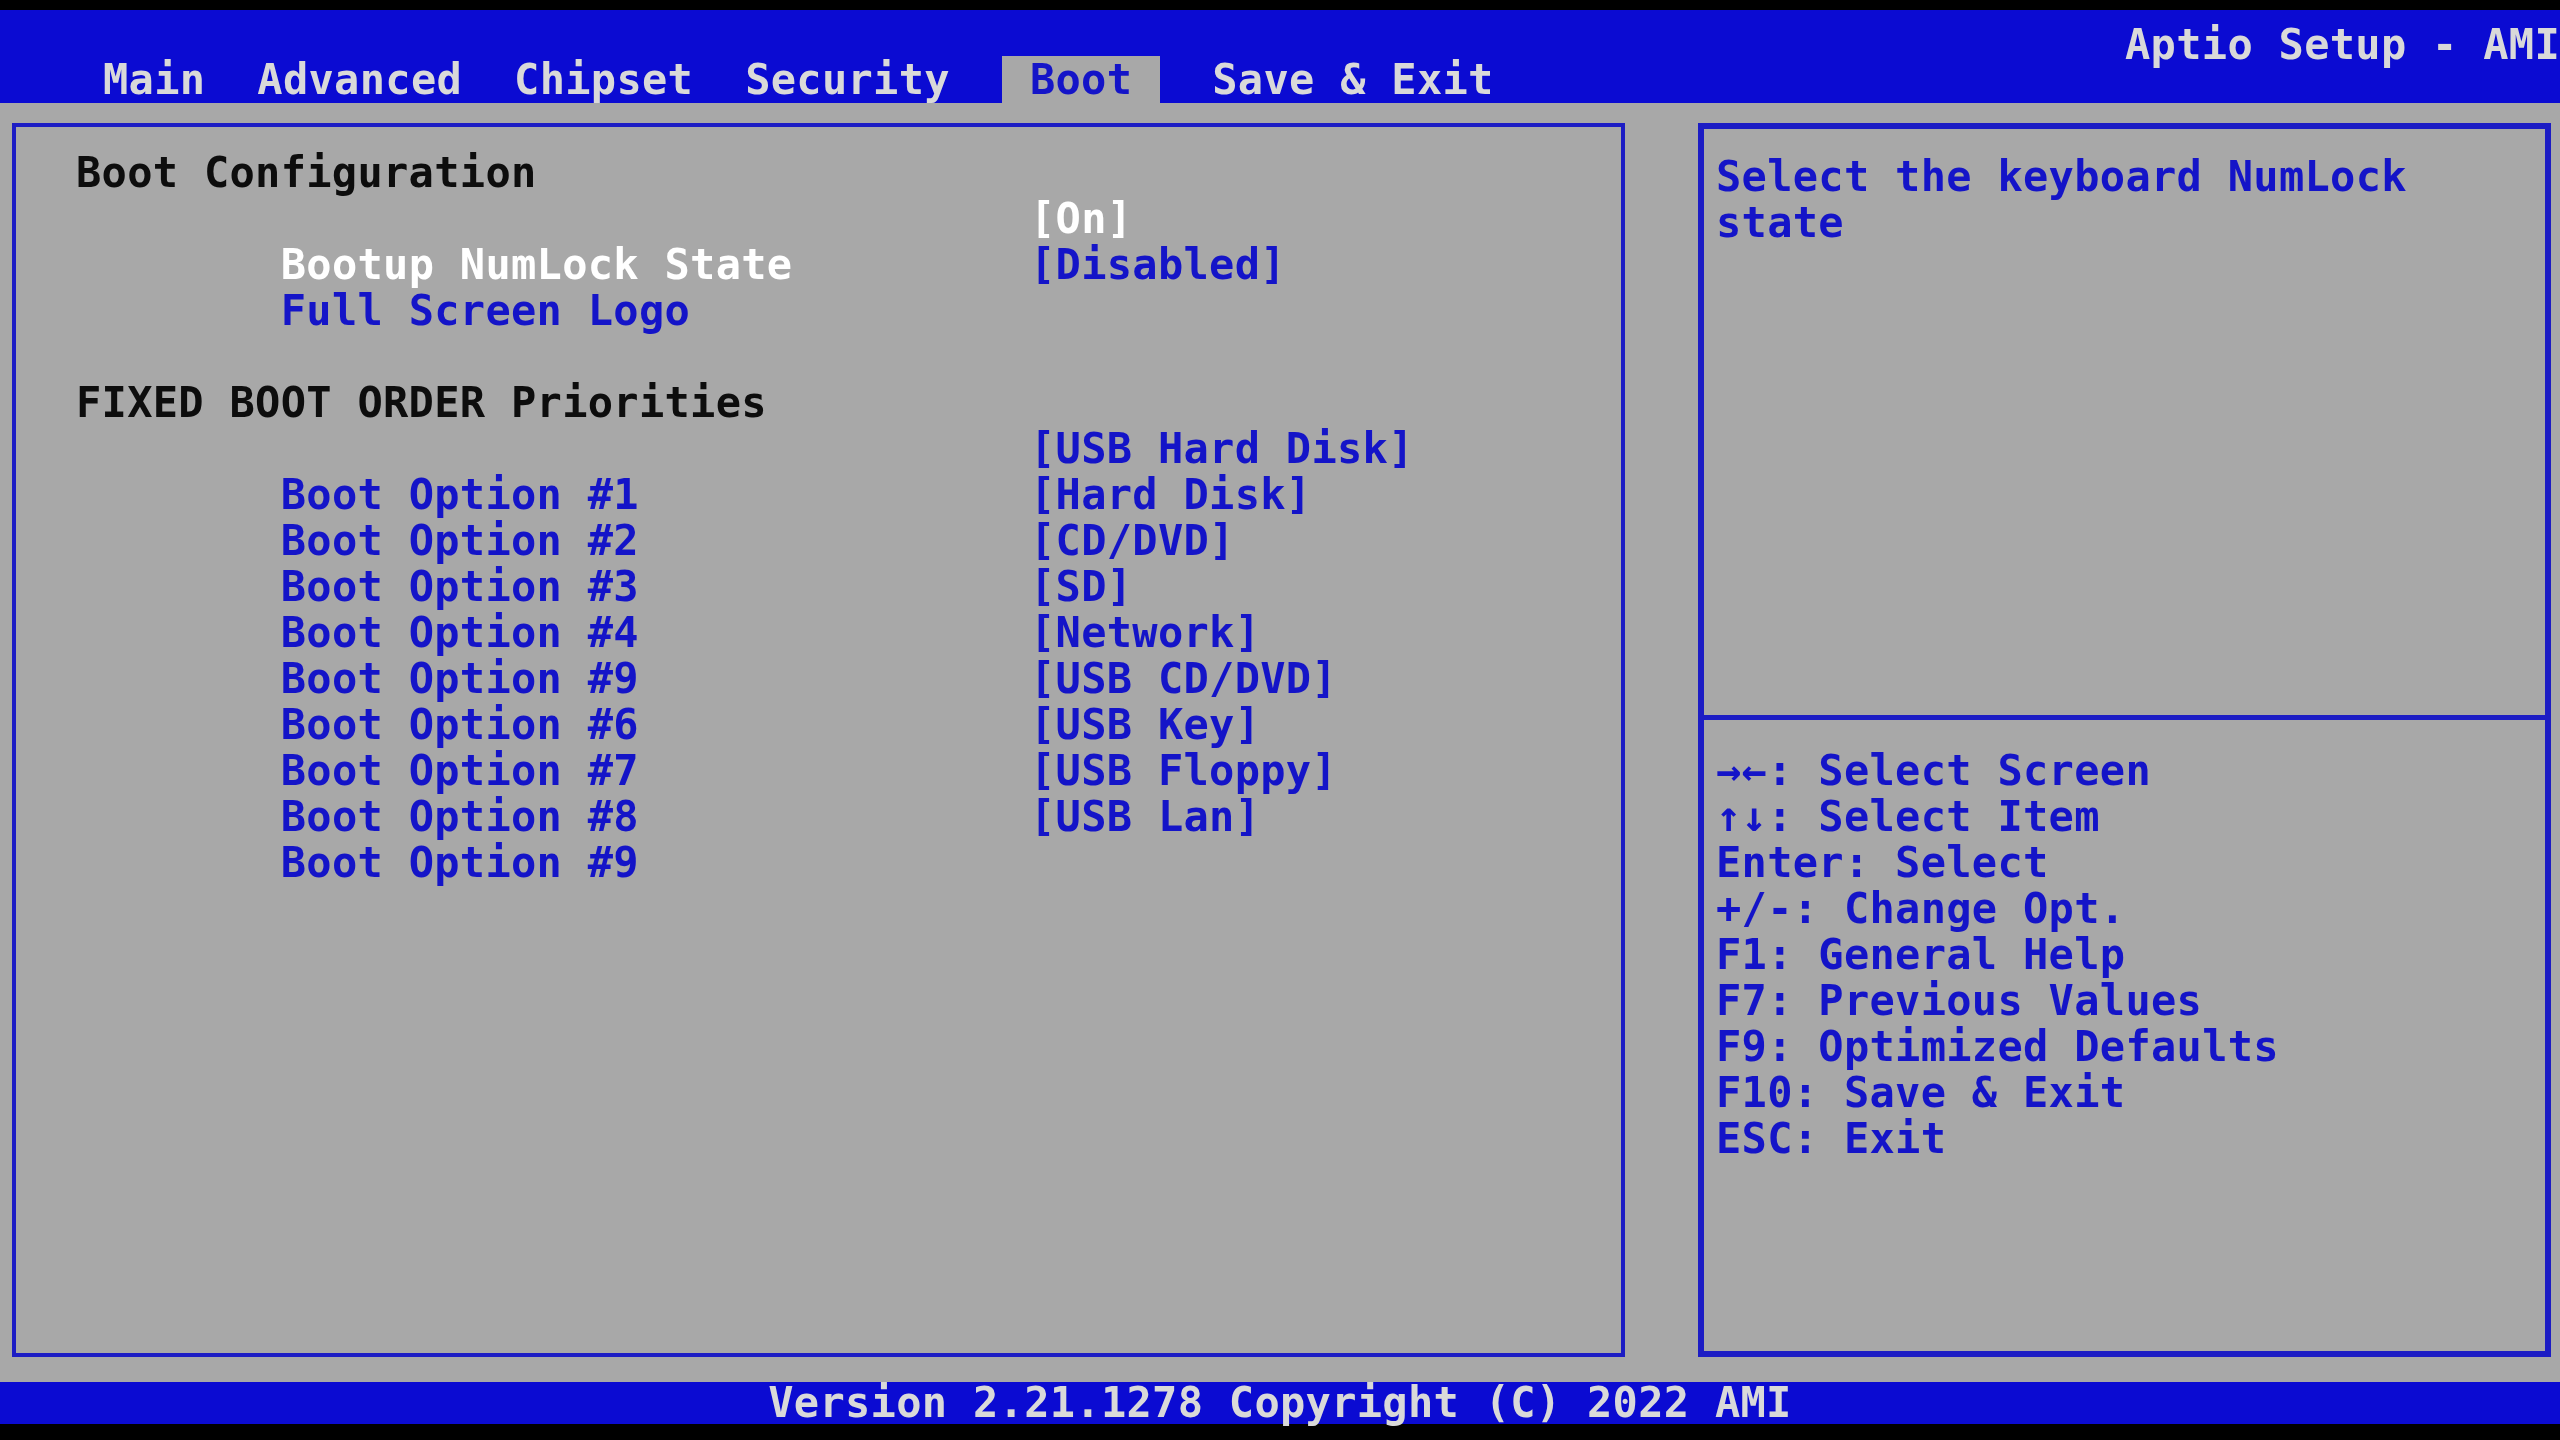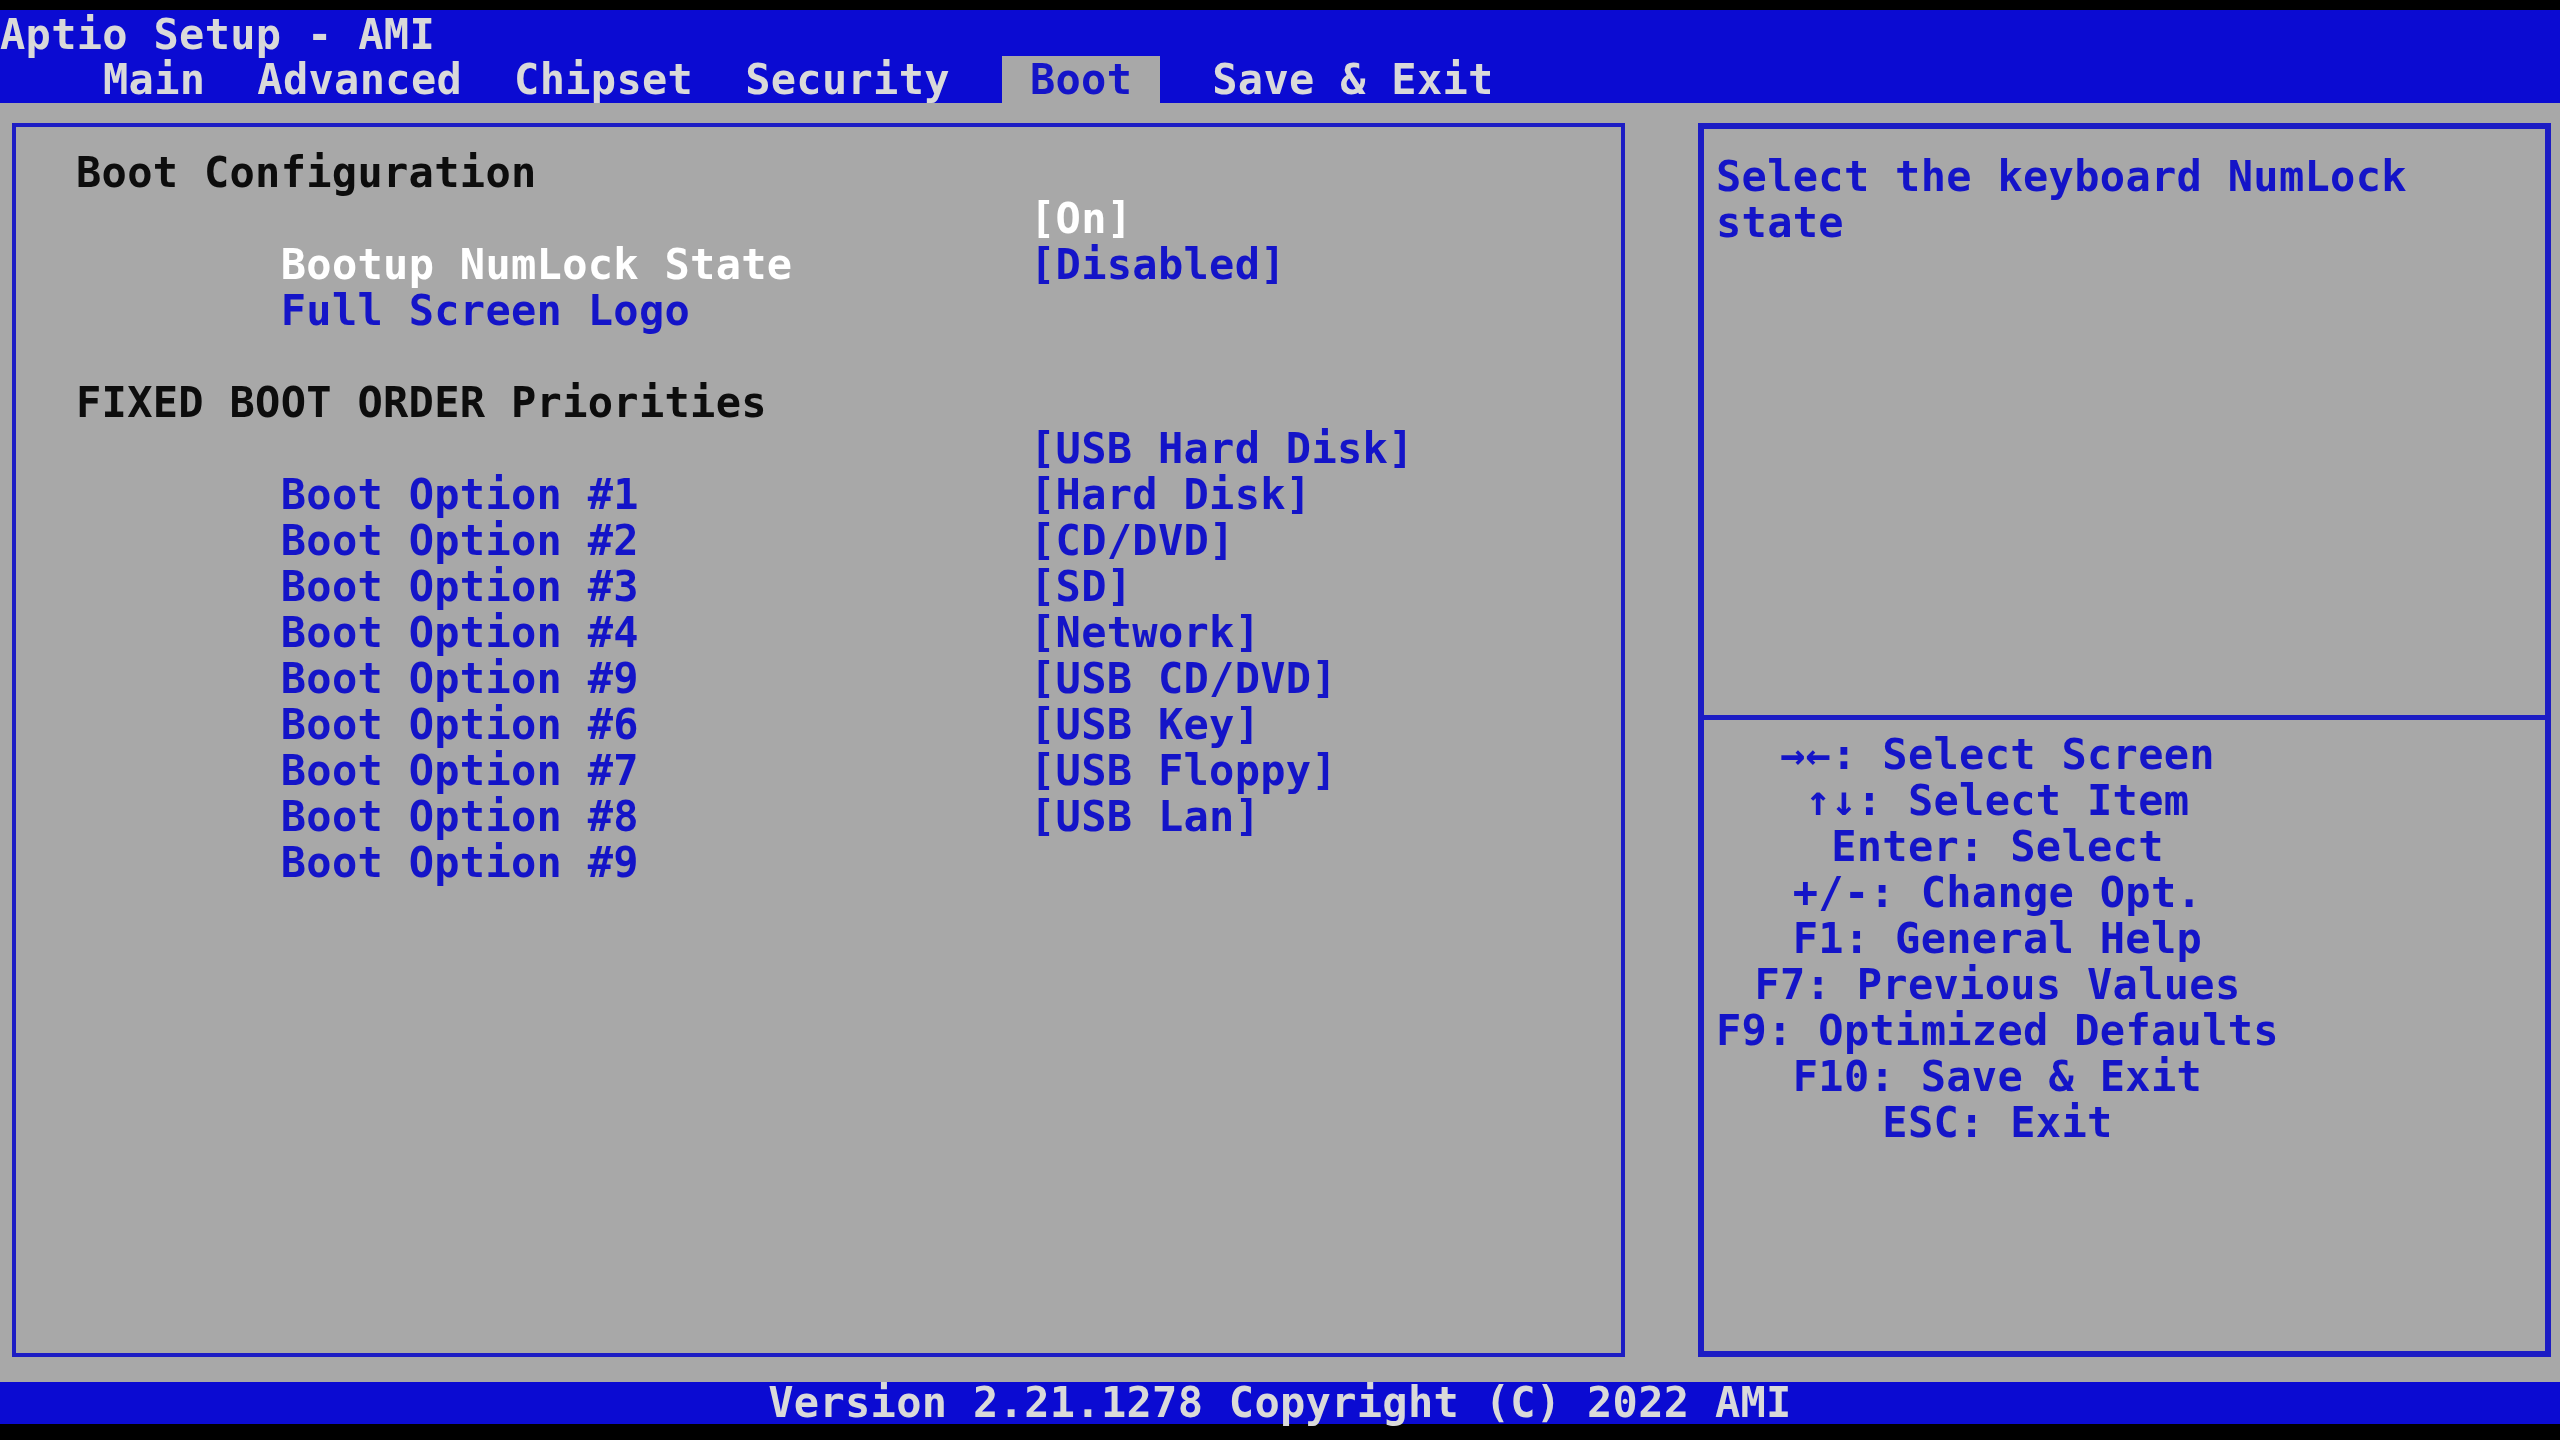--- a/index.html
+++ b/index.html
@@ -4,41 +4,41 @@
 <style>
   html,body{margin:0;padding:0;background:#000;}
   .screen{
     position:relative;width:2560px;height:1440px;background:#000;overflow:hidden;
     font-family:"DejaVu Sans Mono","Liberation Mono",monospace;
     font-weight:bold;font-size:42px;letter-spacing:.3px;
     -webkit-font-smoothing:none;
   }
   
   .header-bar{position:absolute;left:0;top:10px;width:2560px;height:93px;background:#0b0bd2;}
-  .title-row{position:absolute;left:0;top:2px;width:2560px;height:46px;line-height:46px;
-    text-align:left;color:#d9d9d9;}
+  .title-row{position:absolute;left:0;top:12px;width:2560px;height:46px;line-height:46px;
+    text-align:right;color:#d9d9d9;}
   .menu-row{position:absolute;left:0;top:46px;width:2560px;height:47px;display:flex;
     padding-left:103px;gap:52px;box-sizing:border-box;}
   .menu-item{color:#d9d9d9;line-height:47px;height:47px;white-space:pre;}
   .menu-item.selected{background:#a8a8a8;color:#1414c8;padding:0 28px;}
   
   .body-area{position:absolute;left:0;top:103px;width:2560px;height:1279px;background:#a8a8a8;}
   .panel{position:absolute;box-sizing:border-box;background:#a8a8a8;}
   .left-panel{left:12px;top:20px;width:1613px;height:1234px;border:4px solid #1c1cc4;
     padding-top:23px;}
   .right-panel{left:1698px;top:20px;width:853px;height:1234px;border:6px solid #1c1cc4;}
   .row{position:relative;height:46px;line-height:46px;padding-left:60px;white-space:pre;}
   .row .value{position:absolute;left:1014px;top:0;line-height:46px;white-space:pre;}
   .section-header{color:#0d0d0d;}
   .opt{color:#1414c8;}
   .opt.highlight{color:#ffffff;}
   .blank{height:46px;}
   .help-desc{position:absolute;left:12px;top:25px;width:760px;line-height:46px;color:#1414c8;}
   .help-divider{position:absolute;left:0;right:0;top:586px;height:5px;background:#1c1cc4;}
-  .key-hints{position:absolute;left:12px;top:603px;color:#1414c8;text-align:center;}
+  .key-hints{position:absolute;left:12px;top:619px;color:#1414c8;}
   .key-hint{height:46px;line-height:46px;white-space:pre;}
   
   .footer-bar{position:absolute;left:0;top:1382px;width:2560px;height:42px;background:#0b0bd2;
     text-align:center;line-height:42px;color:#d9d9d9;}
 </style>
 </head>
 <body>
 
 <div class="screen">
 

